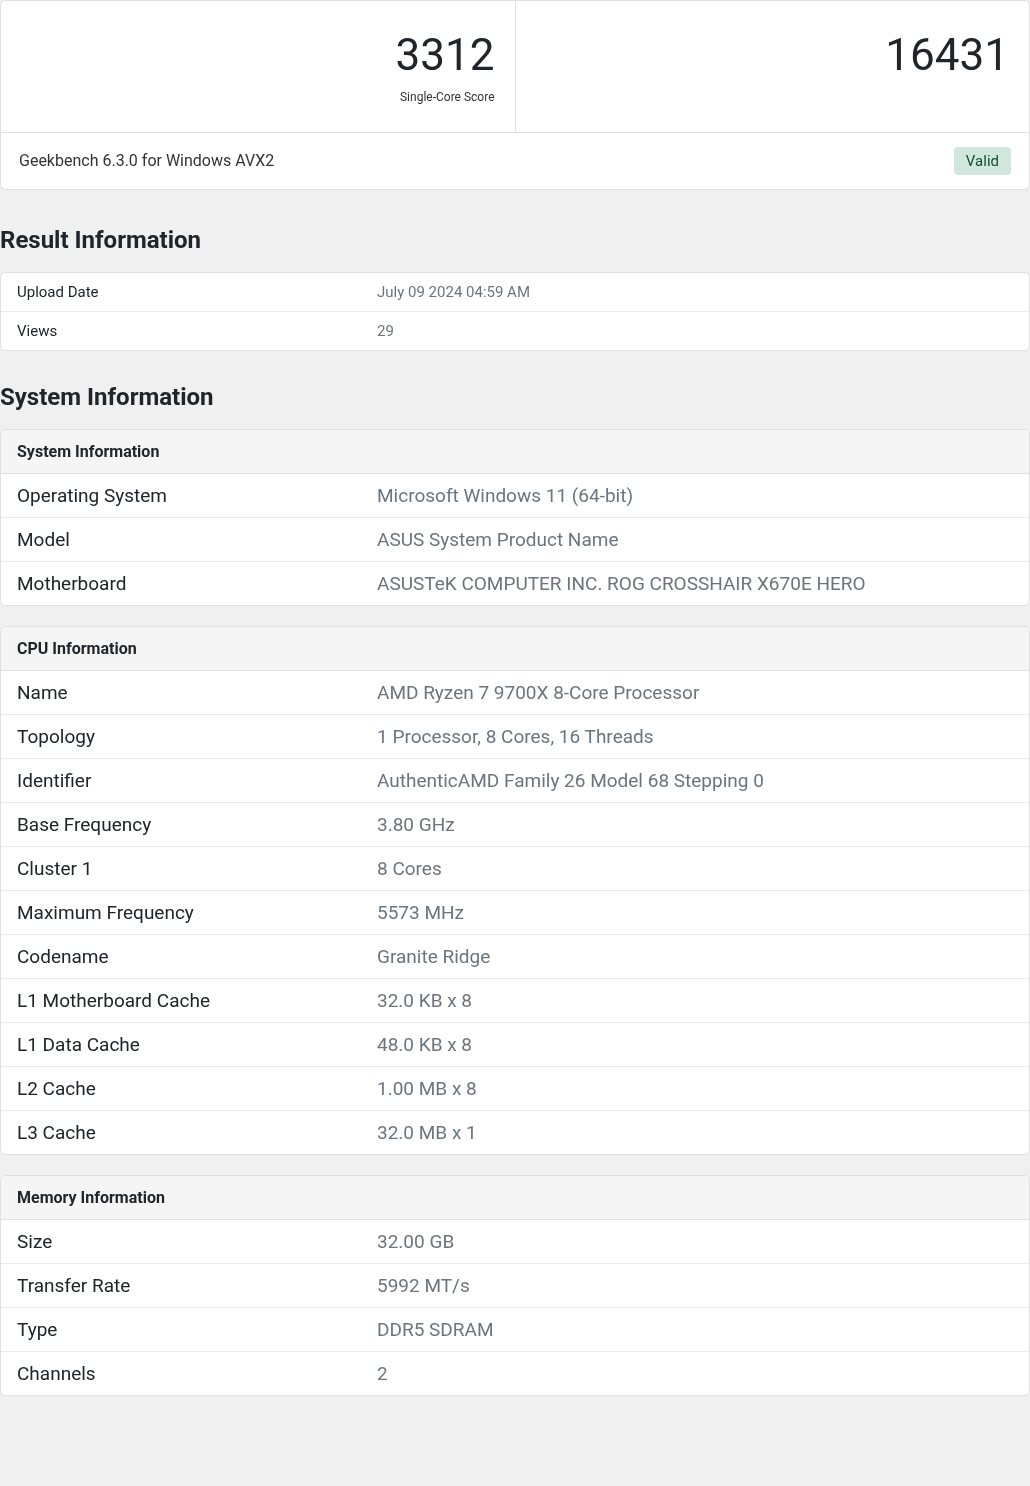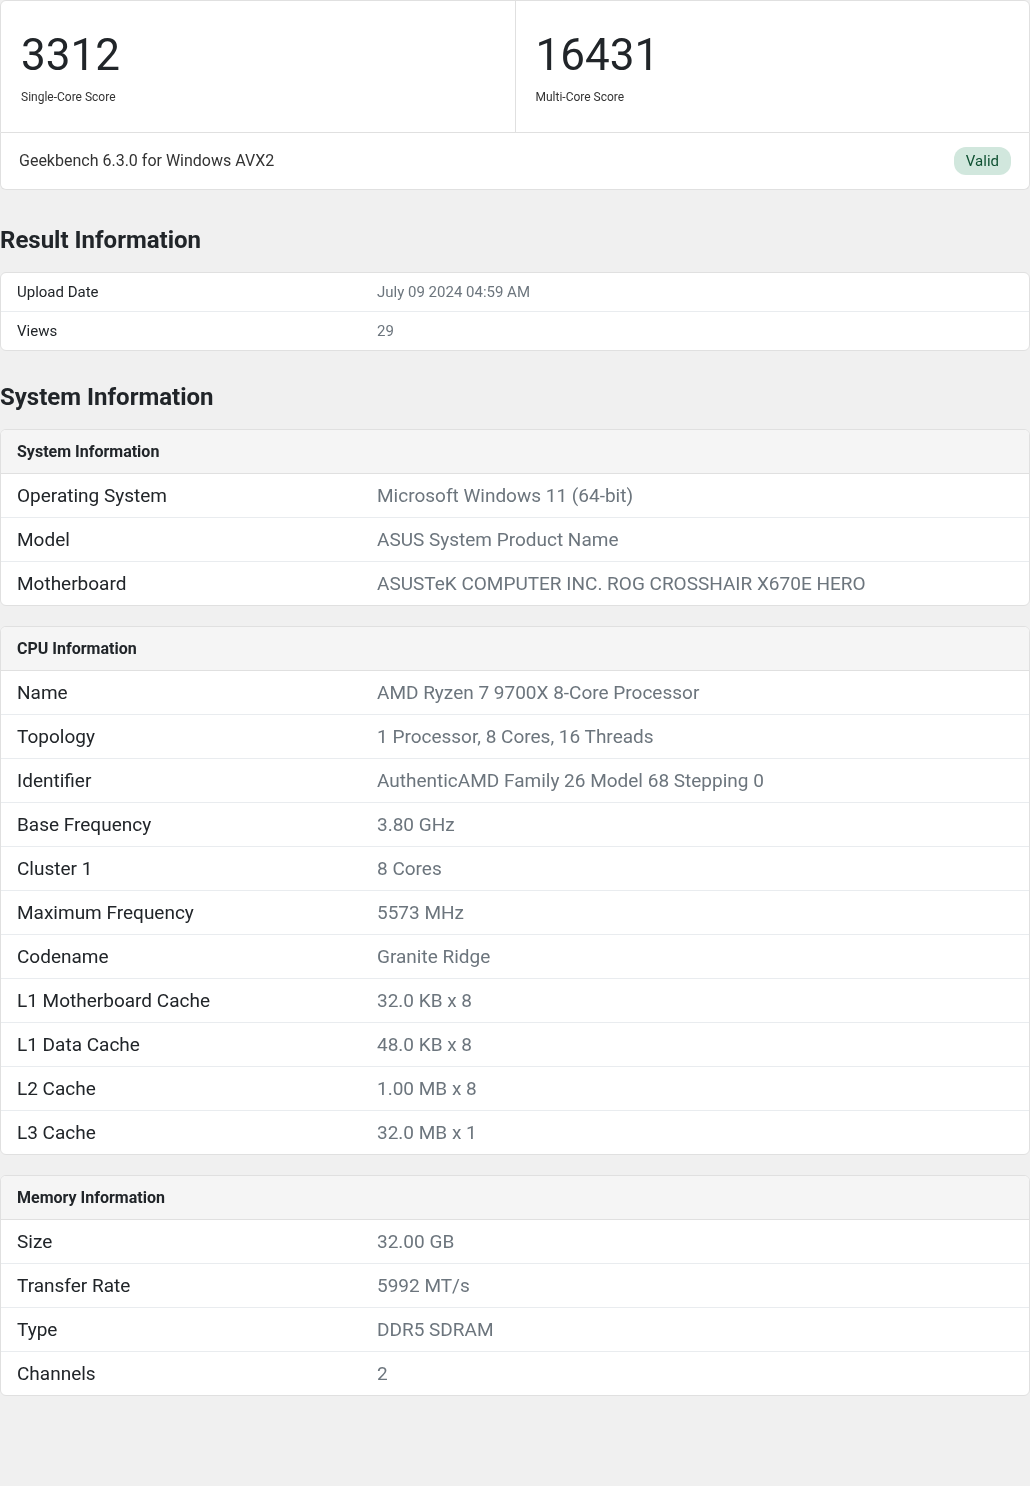--- a/index.html
+++ b/index.html
@@ -15,21 +15,21 @@
     }
     .scores-container {
       display: flex;
       background: #fff;
       border: 1px solid #e0e0e0;
       border-radius: 6px 6px 0 0;
       overflow: hidden;
     }
     .score-box {
       flex: 1;
-      text-align: left;
+      text-align: right;
       padding: 28px 20px;
     }
     .score-box:first-child {
       border-right: 1px solid #e0e0e0;
     }
     .score-value {
       font-size: 44px;
       font-weight: 400;
       color: #212529;
       line-height: 1.2;
@@ -51,21 +51,21 @@
       margin-bottom: 36px;
     }
     .version-text {
       font-size: 16px;
       color: #333;
     }
     .valid-badge {
       background-color: #d1e7dd;
       color: #0f5132;
       padding: 5px 12px;
-      border-radius: 12px;
+      border-radius: 4px;
       font-size: 15px;
     }
     .section-heading {
       font-size: 24px;
       font-weight: 700;
       color: #212529;
       margin-bottom: 18px;
       margin-top: 20px;
     }
     .info-table {
@@ -138,21 +138,20 @@
 </head>
 <body>
 
 <div class="scores-container">
   <div class="score-box">
     <div class="score-value">3312</div>
     <div class="score-label">Single-Core Score</div>
   </div>
   <div class="score-box">
     <div class="score-value">16431</div>
-    <div class="score-label">Multi-Core Score</div>
   </div>
 </div>
 
 <div class="version-bar">
   <span class="version-text">Geekbench 6.3.0 for Windows AVX2</span>
   <span class="valid-badge">Valid</span>
 </div>
 
 <h2 class="section-heading">Result Information</h2>
 <table class="simple-table">

